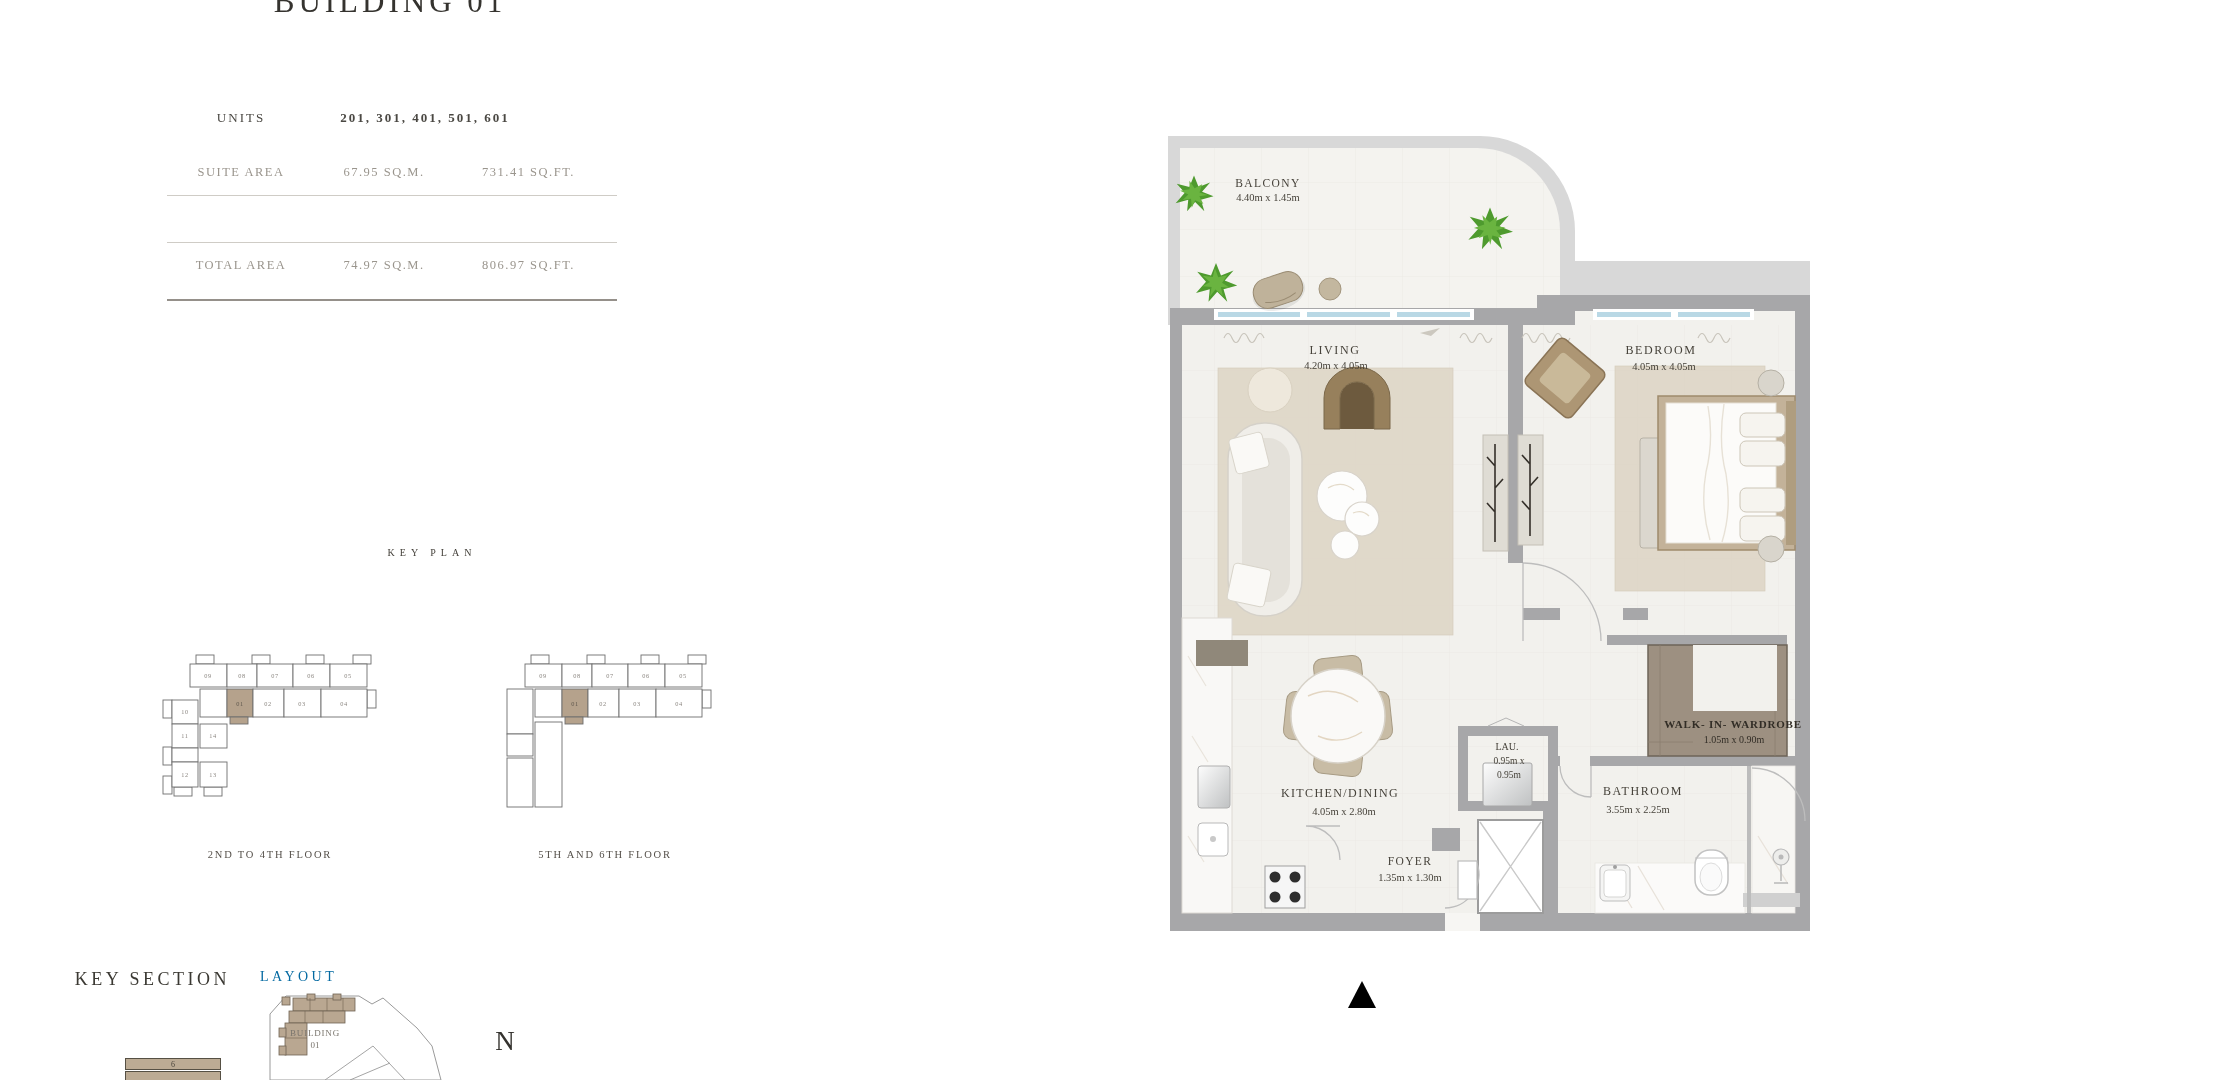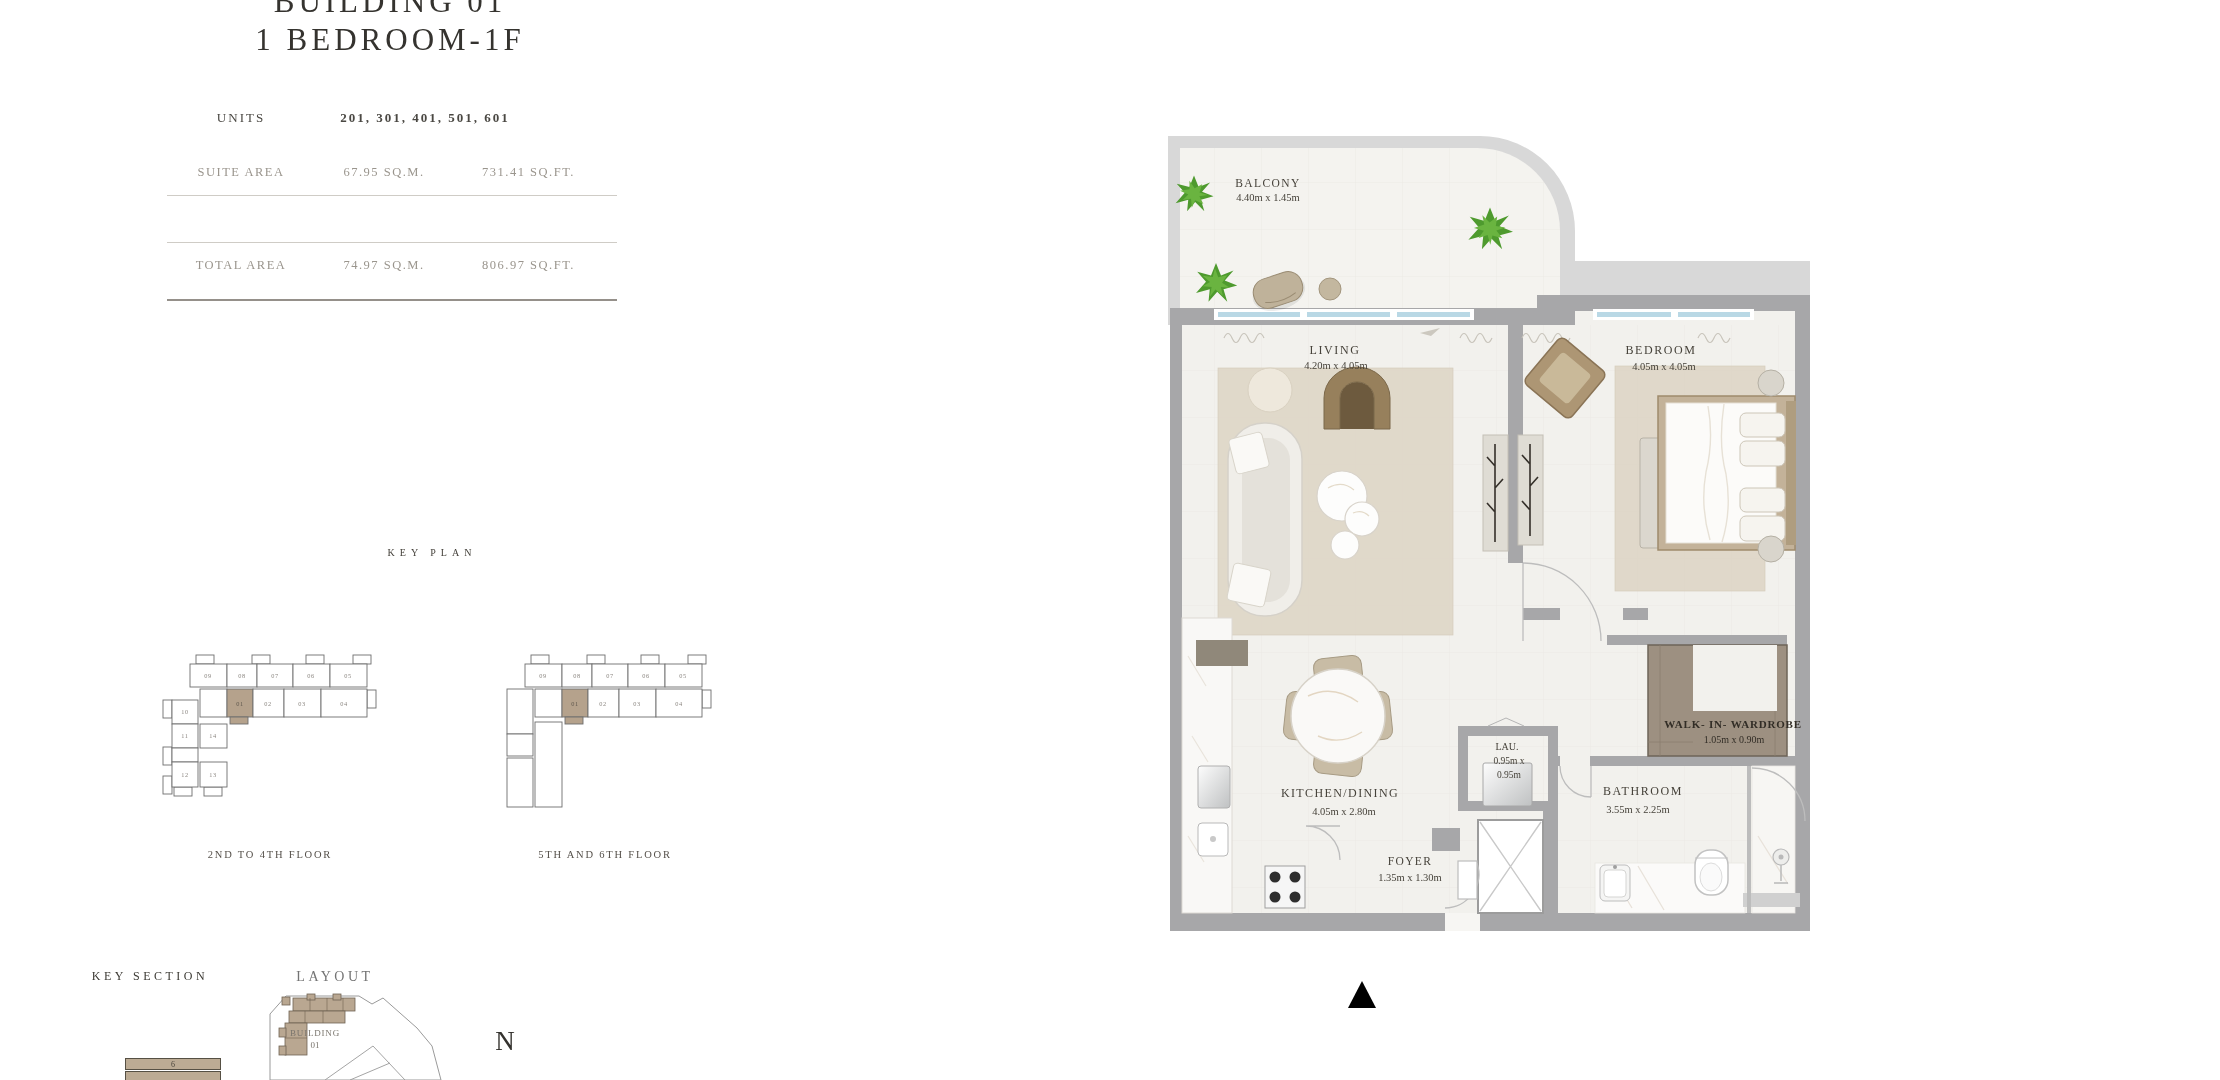--- a/index.html
+++ b/index.html
@@ -21,43 +21,42 @@
   .t-r1{position:absolute;left:0;top:60px;width:450px;font-size:12.5px;letter-spacing:1.5px;color:#9a958d;}
   .t-r2{position:absolute;left:0;top:106px;width:450px;font-size:12.5px;letter-spacing:1.5px;color:#9a958d;}
   .t-r3{position:absolute;left:0;top:153px;width:450px;font-size:12.5px;letter-spacing:1.5px;color:#9a958d;}
   .t-line{position:absolute;left:0;width:450px;height:1px;background:#cfccc6;}
   .t-line.l1{top:95px;} .t-line.l2{top:142px;}
   .t-line.l3{top:199px;height:2px;background:#95908a;}
 
   .keyplan-title{left:332px;top:547px;width:200px;text-align:center;font-size:10px;letter-spacing:5px;color:#44403a;}
   .kp-caption{top:849px;text-align:center;font-size:10.5px;letter-spacing:1.8px;color:#55504a;width:220px;}
 
-  .keysection-title{left:70px;top:969px;width:160px;text-align:center;font-size:12px;letter-spacing:3.5px;color:#3b3933;}
-  .layout-title{left:260px;top:969px;width:150px;text-align:center;font-size:14px;letter-spacing:3.5px;color:#737373;}
+  .keysection-title{left:70px;top:969px;width:160px;text-align:right;font-size:18px;letter-spacing:3.5px;color:#3b3933;}
+  .layout-title{left:260px;top:969px;width:150px;text-align:left;font-size:14px;letter-spacing:3.5px;color:#0369a1;}
   .compass-n{left:488px;top:1026px;width:34px;text-align:center;font-size:27px;color:#35332f;}
 
   .ks-bars{left:125px;top:1058px;width:96px;}
   .ks-bar{height:12px;background:#bcab94;border:1px solid #565044;box-sizing:border-box;
           text-align:center;font-size:8px;line-height:11px;color:#4c463c;}
   .ks-bar+.ks-bar{margin-top:1px;height:14px;}
 
   .north-triangle{left:1348px;top:981px;width:0;height:0;
     border-left:14px solid transparent;border-right:14px solid transparent;border-bottom:27px solid #000;}
 
   .floor-plan{left:1168px;top:136px;width:645px;height:795px;}
   svg text{font-family:"Liberation Serif", serif;}
 </style>
 </head>
 <body>
 
 <div class="canvas">
 
   <div class="abs title-block">
     <div class="title-line1">BUILDING 01</div>
-    <div class="title-line2">1 BEDROOM-1F</div>
   </div>
 
   <div class="abs area-table" style="height:210px;">
     <div class="t-units t-row">
       <div class="c-label">UNITS</div>
       <div class="c-sqm" style="width:220px;text-align:center;font-weight:bold;">201, 301, 401, 501, 601</div>
     </div>
     <div class="t-r1 t-row">
       <div class="c-label">SUITE AREA</div>
       <div class="c-sqm">67.95 SQ.M.</div>

